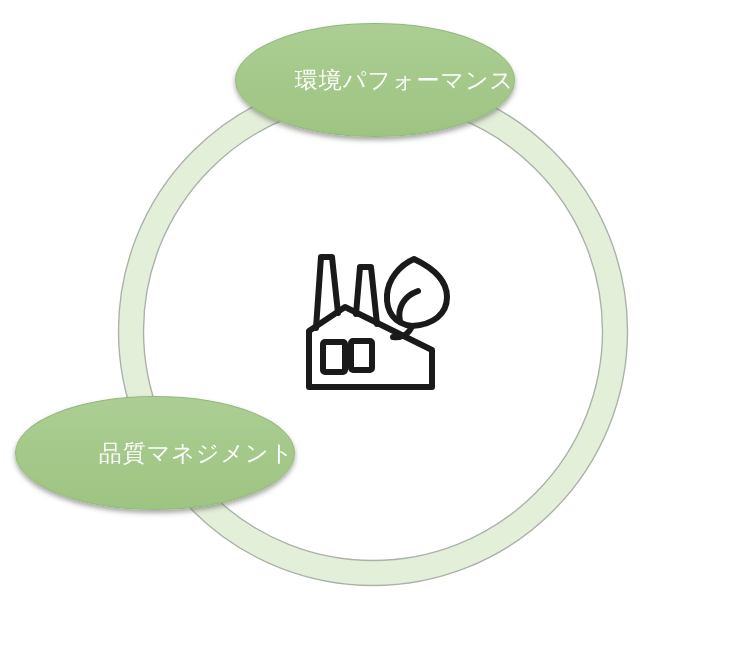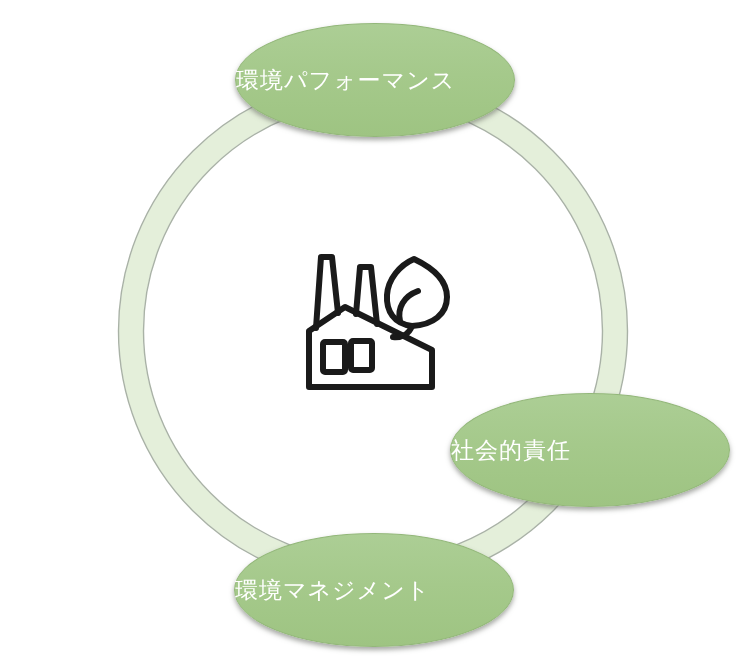--- a/index.html
+++ b/index.html
@@ -24,21 +24,21 @@
   .node {
     position: absolute;
     width: 280px;
     height: 114px;
     border-radius: 50%;
     background: linear-gradient(180deg, #acce95 0%, #a5c98b 45%, #9ec482 100%);
     border: 1px solid #93b77a;
     box-shadow: 0 3px 5px rgba(92, 96, 90, 0.55);
     display: flex;
     align-items: center;
-    justify-content: flex-start;
+    justify-content: flex-end;
     box-sizing: border-box;
     font-family: Liberation Serif, serif;
   }
   .node-label {
     color: #ffffff;
     font-size: 23px;
     font-weight: normal;
     letter-spacing: 1px;
     white-space: nowrap;
     text-align: center;
@@ -60,28 +60,25 @@
     <circle cx="373" cy="331" r="254.5" fill="none" stroke="#a9b2a6" stroke-width="1.4"></circle>
     <circle cx="373" cy="331" r="229.5" fill="none" stroke="#a9b2a6" stroke-width="1.4"></circle>
   </svg>
 
   <div class="node pos-top">
     <span class="node-label">環境パフォーマンス</span>
   </div>
 
 
 
-
-  <div class="node pos-bottom-right">
-    <span class="node-label">社会的責任</span>
+  <div class="node pos-bottom-left">
+    <span class="node-label">品質マネジメント</span>
   </div>
 
-  <div class="node pos-bottom">
-    <span class="node-label">環境マネジメント</span>
-  </div>
+
 
   <svg class="icon-svg" width="155" height="150" viewBox="0 0 155 150">
     <g fill="none" stroke="#1a1a1a" stroke-width="6" stroke-linejoin="round" stroke-linecap="round">
 
       <path d="M 12,83 L 48,59 L 135,102 L 135,139 L 12,139 Z"></path>
 
       <path d="M 19,80 L 24,9 L 35,9 L 41,65"></path>
       <path d="M 59,66 L 63,19 L 74,19 L 80,76"></path>
 
       <rect x="26" y="94" width="22" height="30" rx="2"></rect>

